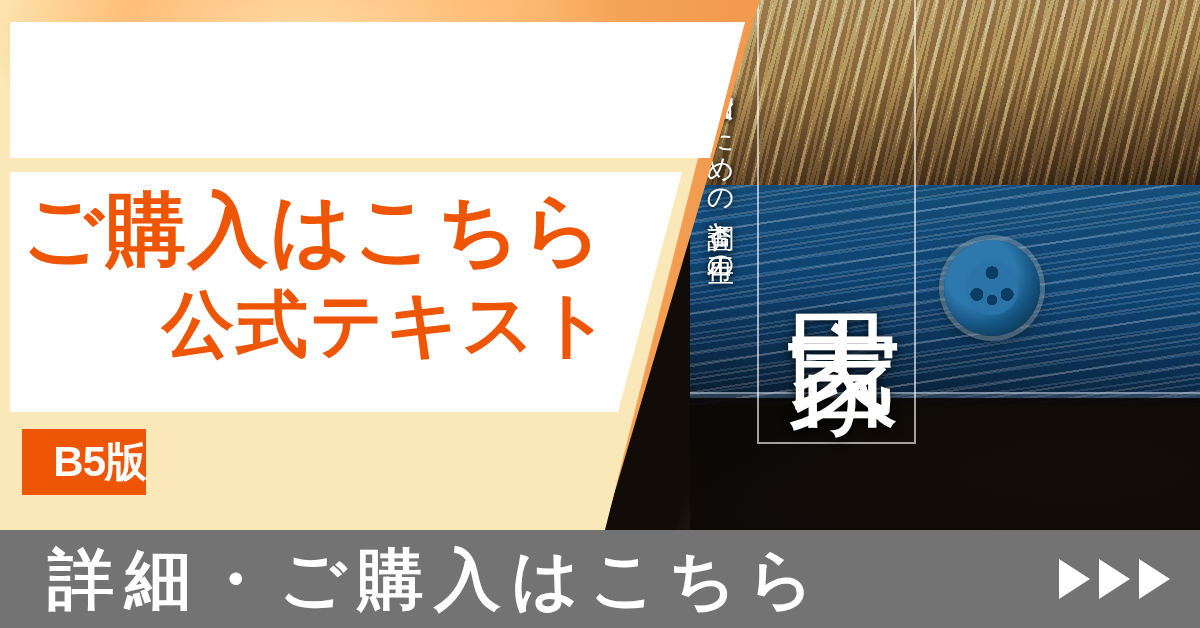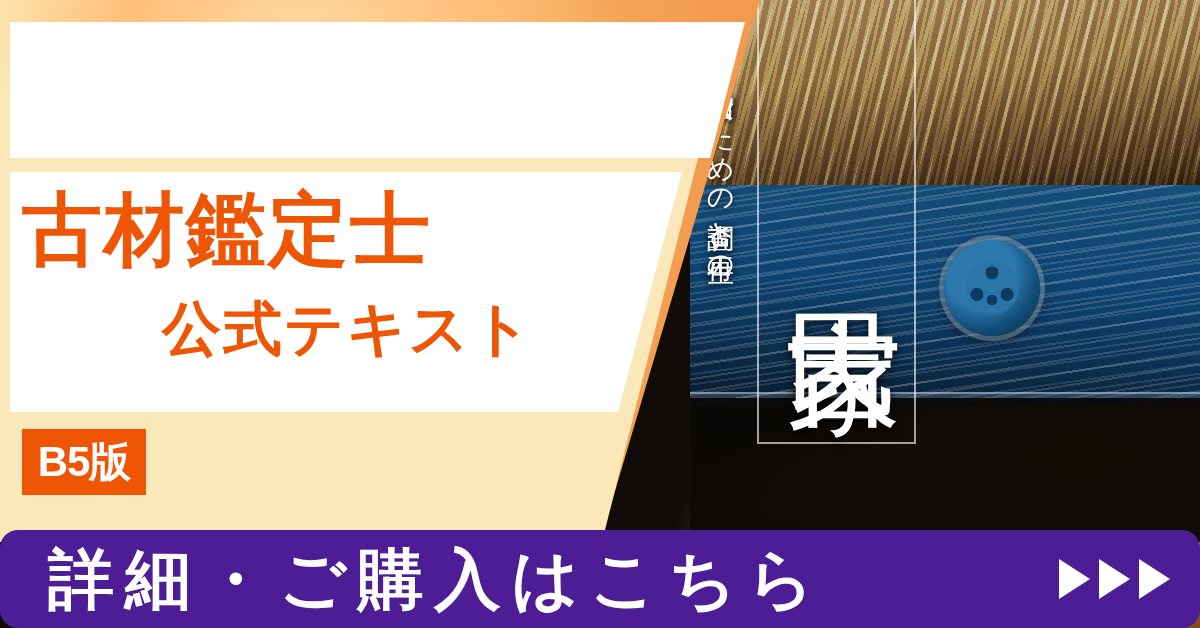--- a/index.html
+++ b/index.html
@@ -186,61 +186,60 @@
     position: absolute;
     left: 22px; top: 190px;
     color: #ee5504;
     font-size: 80px;
     font-weight: 700;
     line-height: 1;
     letter-spacing: 2px;
   }
   .headline-2 {
     position: absolute;
-    left: 162px; top: 300px;
+    left: 162px; top: 288px;
     color: #ee5504;
-    font-size: 59px;
+    font-size: 72px;
     font-weight: 700;
     line-height: 1;
     letter-spacing: 2px;
   }
 
   
   .badge {
     position: absolute;
     left: 22px; top: 429px;
     width: 124px; height: 66px;
     background: #ee5504;
     color: #ffffff;
     font-size: 42px;
     font-weight: 700;
     line-height: 66px;
-    text-align: center;
+    text-align: right;
     letter-spacing: -1px;
   }
   .price {
     position: absolute;
     left: 170px; top: 430px;
     color: #ee5504;
     font-size: 56px;
     font-weight: 400;
     line-height: 64px;
     letter-spacing: -1px;
     white-space: nowrap;
   }
 
   
   .cta {
     position: absolute;
     left: 0; bottom: 0;
     width: 1200px; height: 98px;
-    background: #4c1d95;
+    background: #737373;
     display: flex;
     align-items: center;
-    border-radius: 18px;
   }
   .cta-text {
     position: absolute;
     left: 48px; top: 50%;
     transform: translateY(-50%);
     color: #ffffff;
     font-size: 66px;
     font-weight: 700;
     letter-spacing: 11px;
     line-height: 1;
@@ -275,21 +274,21 @@
   <div class="book-frame"></div>
   <div class="book-title">古民家</div>
   <div class="book-subtitle">伝統構法　古民家活用のための調査と再生の</div>
 
   <div class="warm-panel"></div>
   <div class="cream-panel"></div>
 
   <div class="card-top"></div>
 
   <div class="card-main"></div>
-  <div class="headline-1">古材鑑定士</div>
+  <div class="headline-1">ご購入はこちら</div>
   <div class="headline-2">公式テキスト</div>
 
   <div class="badge">B5版</div>
 
   <div class="cta">
     <div class="cta-text">詳細・ご購入はこちら</div>
     <div class="cta-arrows">
       <span class="arrow"></span>
       <span class="arrow"></span>
       <span class="arrow"></span>

